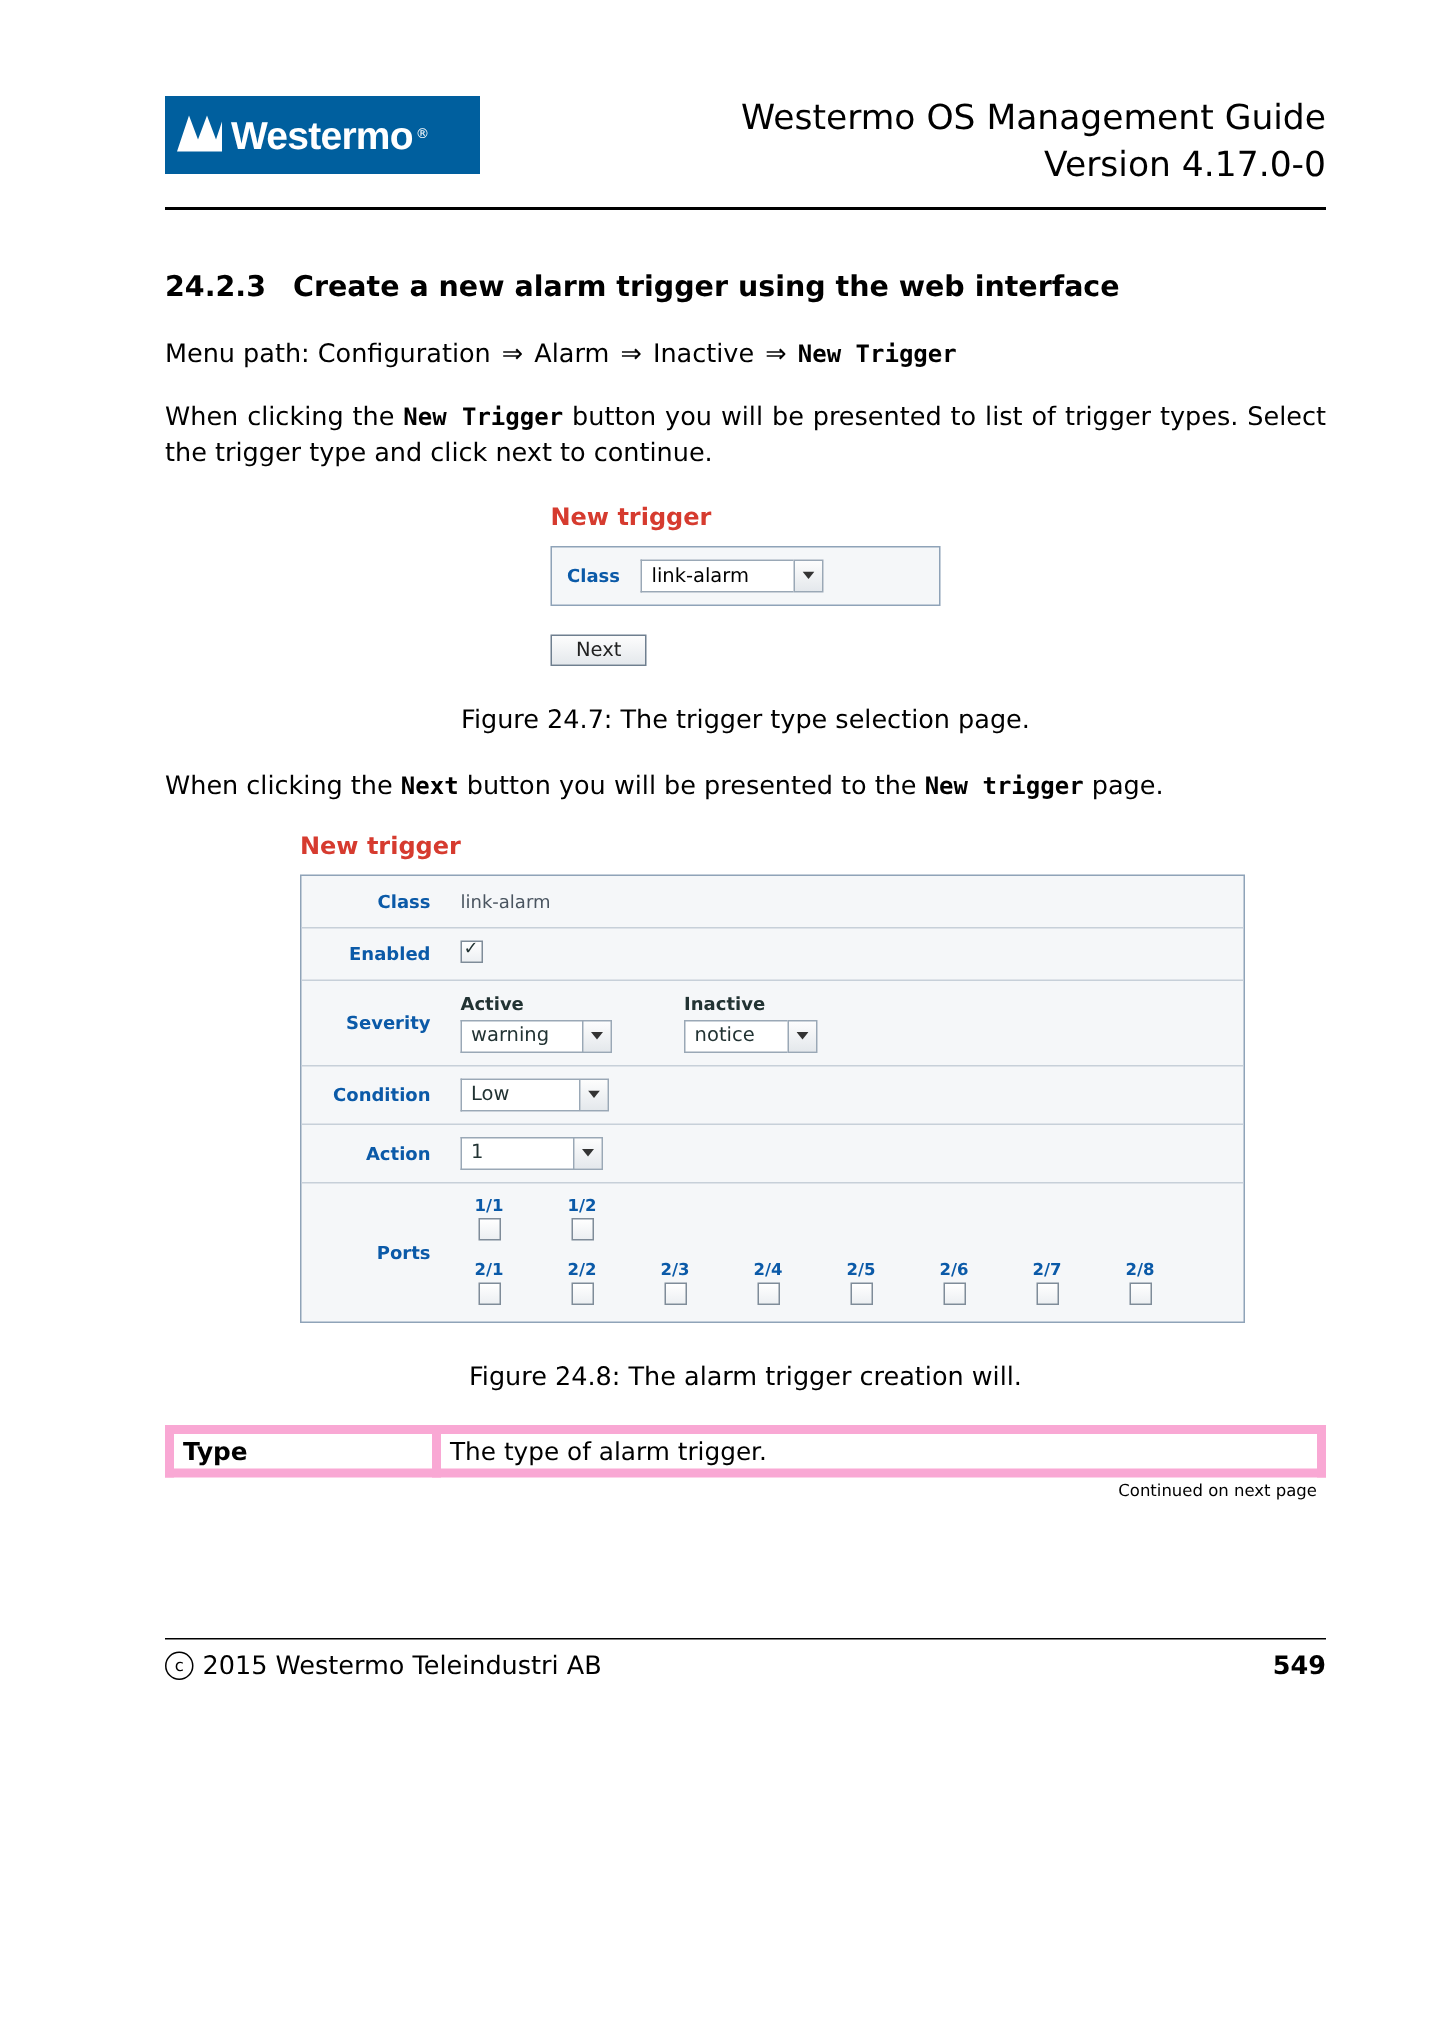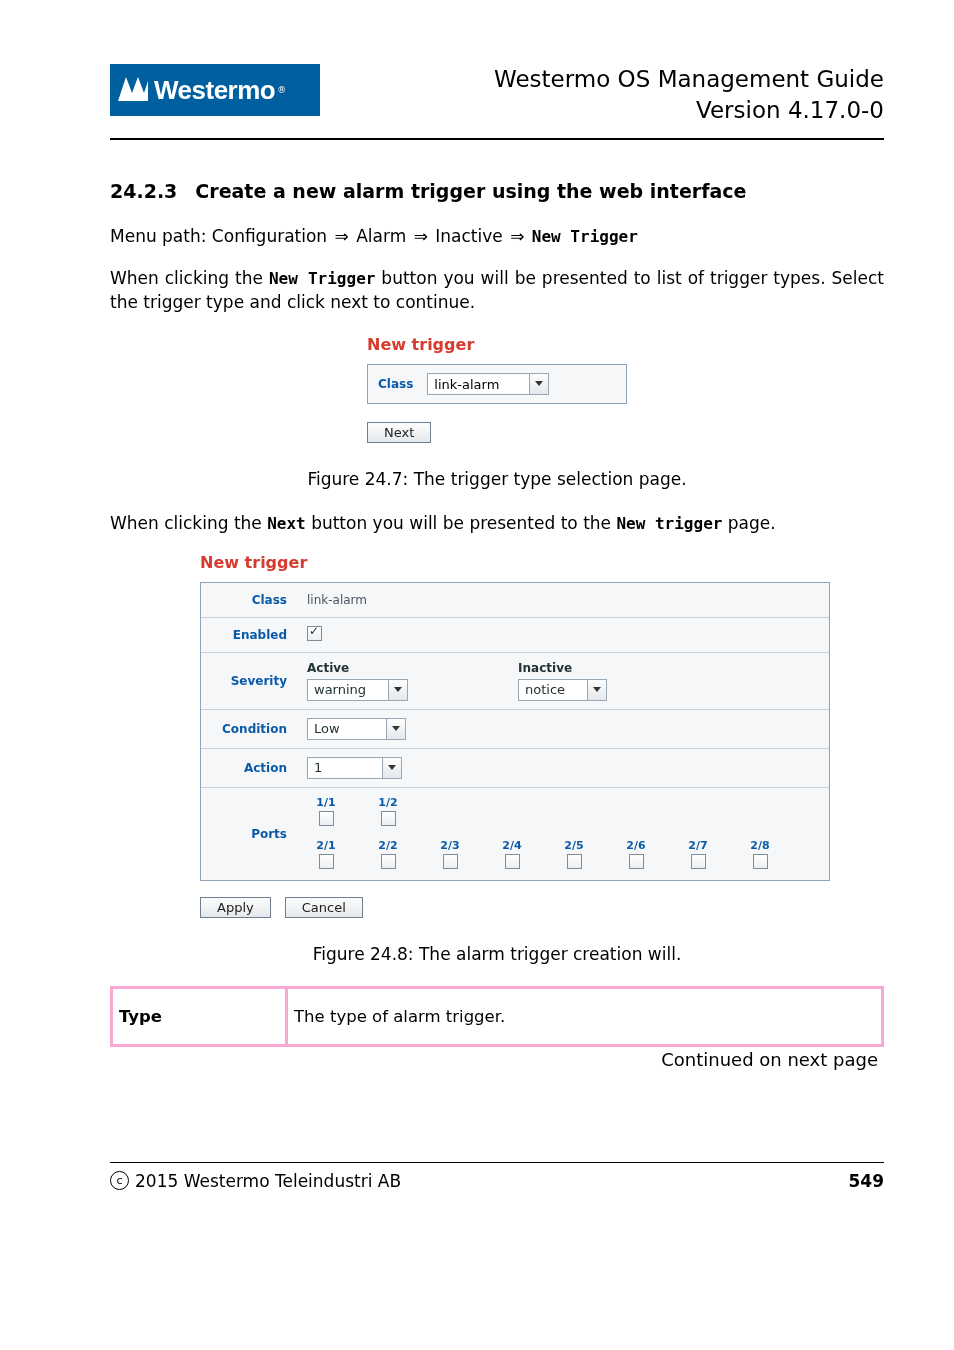--- a/index.html
+++ b/index.html
@@ -166,21 +166,21 @@
     font-weight:bold;
     font-size:12px;
   }
   .cfg-cell {
     flex:1;
     padding:8px 8px 8px 10px;
     font-size:12px;
     color:#233;
   }
   .static-val { color:#4a5560; }
-  .sev-cols { display:flex; gap:110px; align-items:flex-start; }
+  .sev-cols { display:flex; gap:48px; align-items:flex-start; }
   .sev-head {
     color:#233;
     font-weight:bold;
     font-size:12px;
     margin-bottom:4px;
   }
   .checkbox {
     width:13px; height:13px;
     display:inline-block;
     border:1px solid #7f8c99;
@@ -217,28 +217,28 @@
   }
 
   
   .type-table {
     width:100%;
     border-collapse:collapse;
     margin-top:8px;
     font-size:16.5px;
   }
   .type-table td {
-    border:3px solid #f9a8d4;
-    padding:18px 6px;
+    border:6px solid #f9a8d4;
+    padding:2px 6px;
     vertical-align:top;
   }
   .type-col0 { width:160px; font-weight:bold; }
   .cont-row {
     text-align:right;
-    font-size:18px;
+    font-size:11px;
     padding:2px 6px 2px 6px;
   }
 
   
   .footer-rule {
     border:none;
     border-top:1.5px solid #000;
     margin-top:90px;
   }
   .footer {
@@ -428,24 +428,20 @@
             <div class="port-col"><span class="checkbox"></span></div>
             <div class="port-col"><span class="checkbox"></span></div>
             <div class="port-col"><span class="checkbox"></span></div>
             <div class="port-col"><span class="checkbox"></span></div>
           </div>
         </div>
       </div>
 
     </div>
 
-    <div class="btn-row">
-      <span class="btn">Apply</span>
-      <span class="btn">Cancel</span>
-    </div>
   </div>
 
   <div class="fig-caption">Figure 24.8: The alarm trigger creation will.</div>
 
   <table class="type-table">
     <tbody>
         <tr>
       <td class="type-col0">Type</td>
       <td>The type of alarm trigger.</td>
     </tr>

